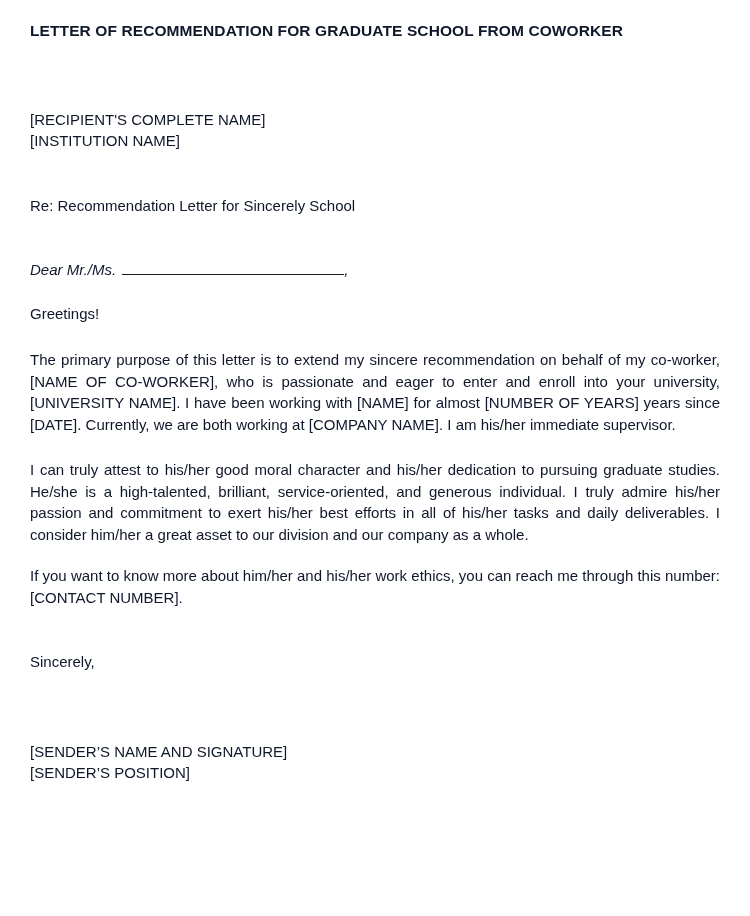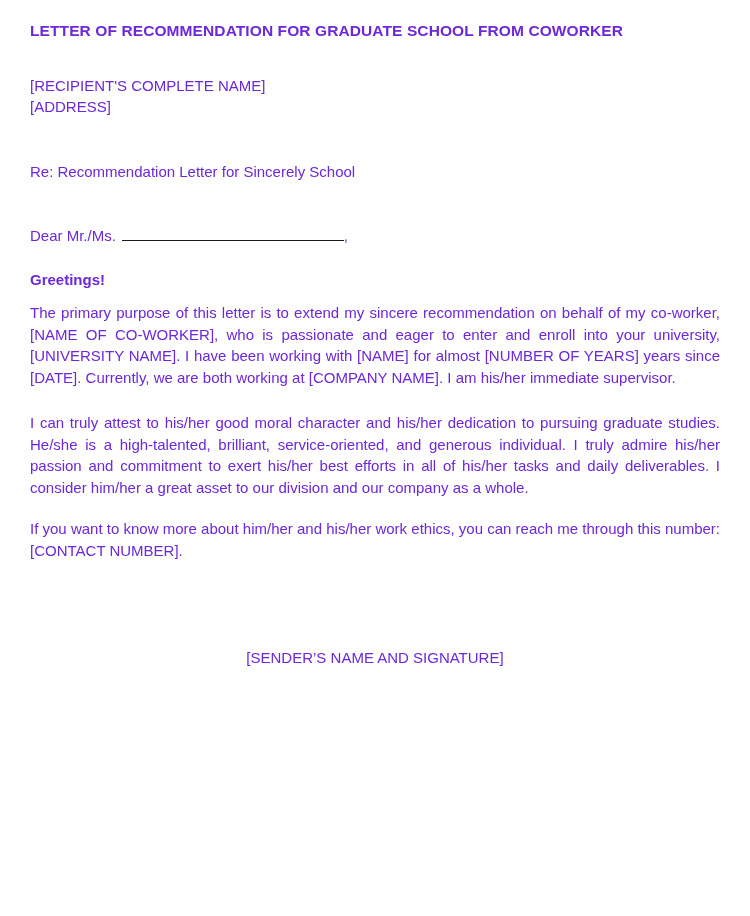--- a/index.html
+++ b/index.html
@@ -10,73 +10,75 @@
   .page {
     position: relative;
     width: 750px;
     height: 916px;
     box-sizing: border-box;
     background: #ffffff;
     padding: 20px 30px 0 30px;
     font-family: "Liberation Sans", "DejaVu Sans", sans-serif;
     font-size: 15px;
     line-height: 21.5px;
-    color: #6d28d9;
+    color: #0f172a;
     overflow: hidden;
   }
   .doc-title {
     margin: 0;
     font-size: 15.5px;
     font-weight: 700;
     letter-spacing: 0.1px;
     white-space: nowrap;
   }
   p { margin: 0; }
   .date-line       { margin-top: 42px; }
-  .recipient-block { margin-top: 33px; }
+  .recipient-block { margin-top: 67px; }
   .subject-line    { margin-top: 43px; }
-  .salutation-line { margin-top: 43px; white-space: nowrap; }
-  .greeting-line   { margin-top: 22px; font-weight: bold; }
-  .body-para       { margin-top: 12px; text-align: justify; }
+  .salutation-line { margin-top: 43px; white-space: nowrap; font-style: italic; }
+  .greeting-line   { margin-top: 22px; }
+  .body-para       { margin-top: 25px; text-align: justify; }
   .body-para.p2    { margin-top: 24px; }
   .body-para.p3    { margin-top: 20px; }
   .closing-line    { margin-top: 43px; }
-  .signature-block { margin-top: 86px; text-align: center; }
+  .signature-block { margin-top: 68px; }
   .blank-line {
     display: inline-block;
     width: 222px;
     height: 13px;
     margin-left: 6px;
     border-bottom: 1.5px solid #1a1a1a;
     vertical-align: baseline;
   }
 </style>
 </head>
 <body>
 
 <div class="page">
 
   <h1 class="doc-title">LETTER OF RECOMMENDATION FOR GRADUATE SCHOOL FROM COWORKER</h1>
 
 
   <div class="recipient-block">
     <p>[RECIPIENT'S COMPLETE NAME]</p>
-    <p>[ADDRESS]</p>
+    <p>[INSTITUTION NAME]</p>
   </div>
 
   <p class="subject-line">Re: Recommendation Letter for Sincerely School</p>
 
   <p class="salutation-line"><span>Dear Mr./Ms.</span><span class="blank-line"></span><span>,</span></p>
 
   <p class="greeting-line">Greetings!</p>
 
   <p class="body-para p1">The primary purpose of this letter is to extend my sincere recommendation on behalf of my co-worker, [NAME OF CO-WORKER], who is passionate and eager to enter and enroll into your university, [UNIVERSITY NAME]. I have been working with [NAME] for almost [NUMBER OF YEARS] years since [DATE]. Currently, we are both working at [COMPANY NAME]. I am his/her immediate supervisor.</p>
 
   <p class="body-para p2">I can truly attest to his/her good moral character and his/her dedication to pursuing graduate studies. He/she is a high-talented, brilliant, service-oriented, and generous individual. I truly admire his/her passion and commitment to exert his/her best efforts in all of his/her tasks and daily deliverables. I consider him/her a great asset to our division and our company as a whole.</p>
 
   <p class="body-para p3">If you want to know more about him/her and his/her work ethics, you can reach me through this number: [CONTACT NUMBER].</p>
 
+  <p class="closing-line">Sincerely,</p>
 
   <div class="signature-block">
     <p>[SENDER’S NAME AND SIGNATURE]</p>
+    <p>[SENDER’S POSITION]</p>
   </div>
 
 </div>
 
 </body></html>

